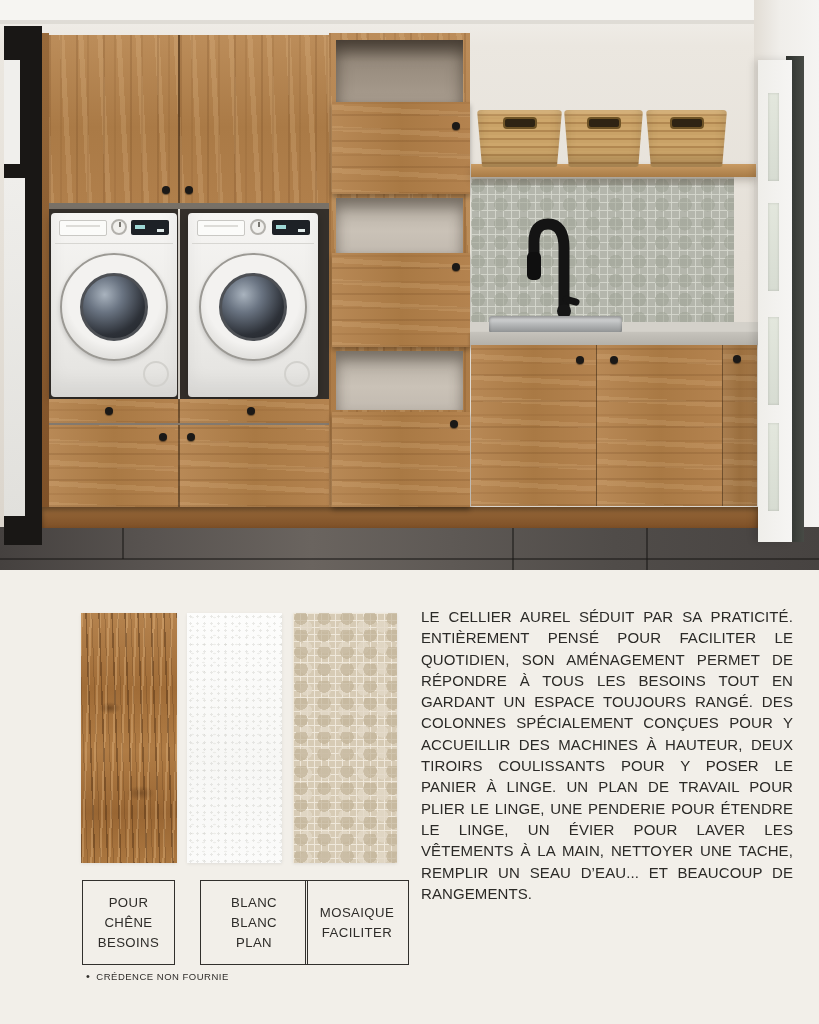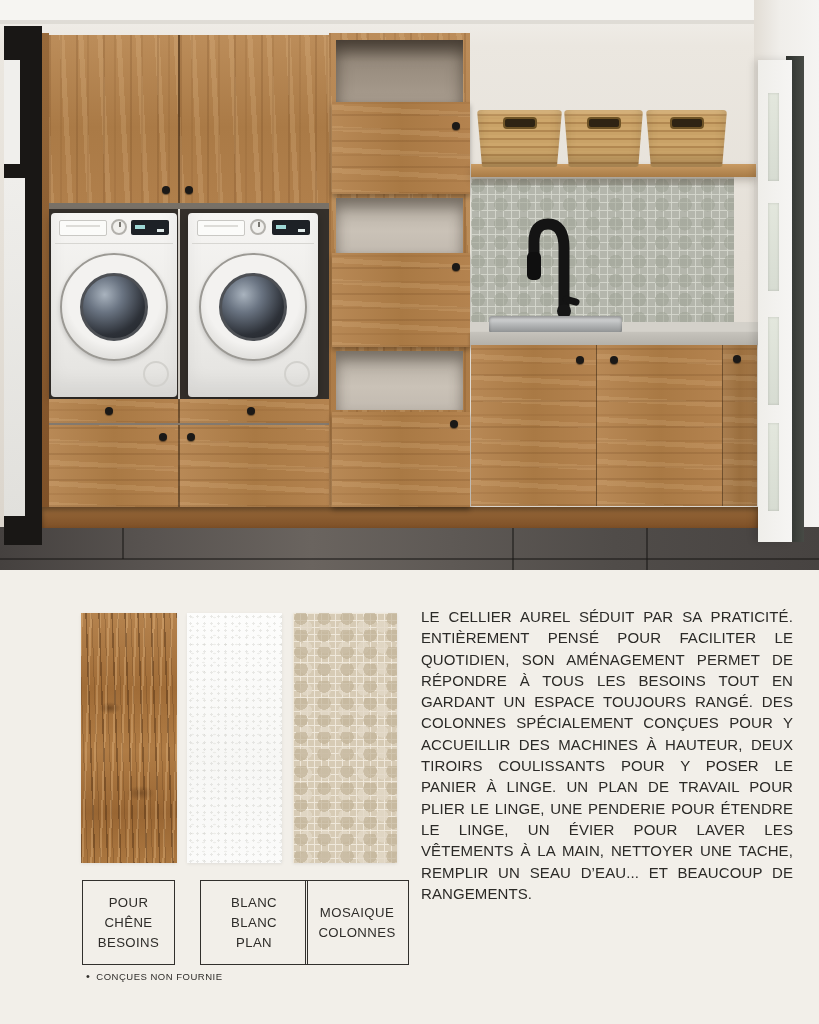--- a/index.html
+++ b/index.html
@@ -246,22 +246,22 @@
     <span>CHÊNE</span>
     <span>BESOINS</span>
   </div>
   <div class="label-box" style="left:200px;width:108px;">
     <span>BLANC</span>
     <span>BLANC</span>
     <span>PLAN</span>
   </div>
   <div class="label-box" style="left:294px;width:104px;margin-left:11px;">
     <span>MOSAIQUE</span>
-    <span>COLONNES</span>
+    <span>FACILITER</span>
   </div>
 
   <div class="note">
     <span class="note-dot">•</span>
-    <span>CONÇUES NON FOURNIE</span>
+    <span>CRÉDENCE NON FOURNIE</span>
   </div>
 
   <p class="description">LE CELLIER AUREL SÉDUIT PAR SA PRATICITÉ. ENTIÈREMENT PENSÉ POUR FACILITER LE QUOTIDIEN, SON AMÉNAGEMENT PERMET DE RÉPONDRE À TOUS LES BESOINS TOUT EN GARDANT UN ESPACE TOUJOURS RANGÉ. DES COLONNES SPÉCIALEMENT CONÇUES POUR Y ACCUEILLIR DES MACHINES À HAUTEUR, DEUX TIROIRS COULISSANTS POUR Y POSER LE PANIER À LINGE. UN PLAN DE TRAVAIL POUR PLIER LE LINGE, UNE PENDERIE POUR ÉTENDRE LE LINGE, UN ÉVIER POUR LAVER LES VÊTEMENTS À LA MAIN, NETTOYER UNE TACHE, REMPLIR UN SEAU D’EAU... ET BEAUCOUP DE RANGEMENTS.</p>
 </div>
 
 </body></html>

